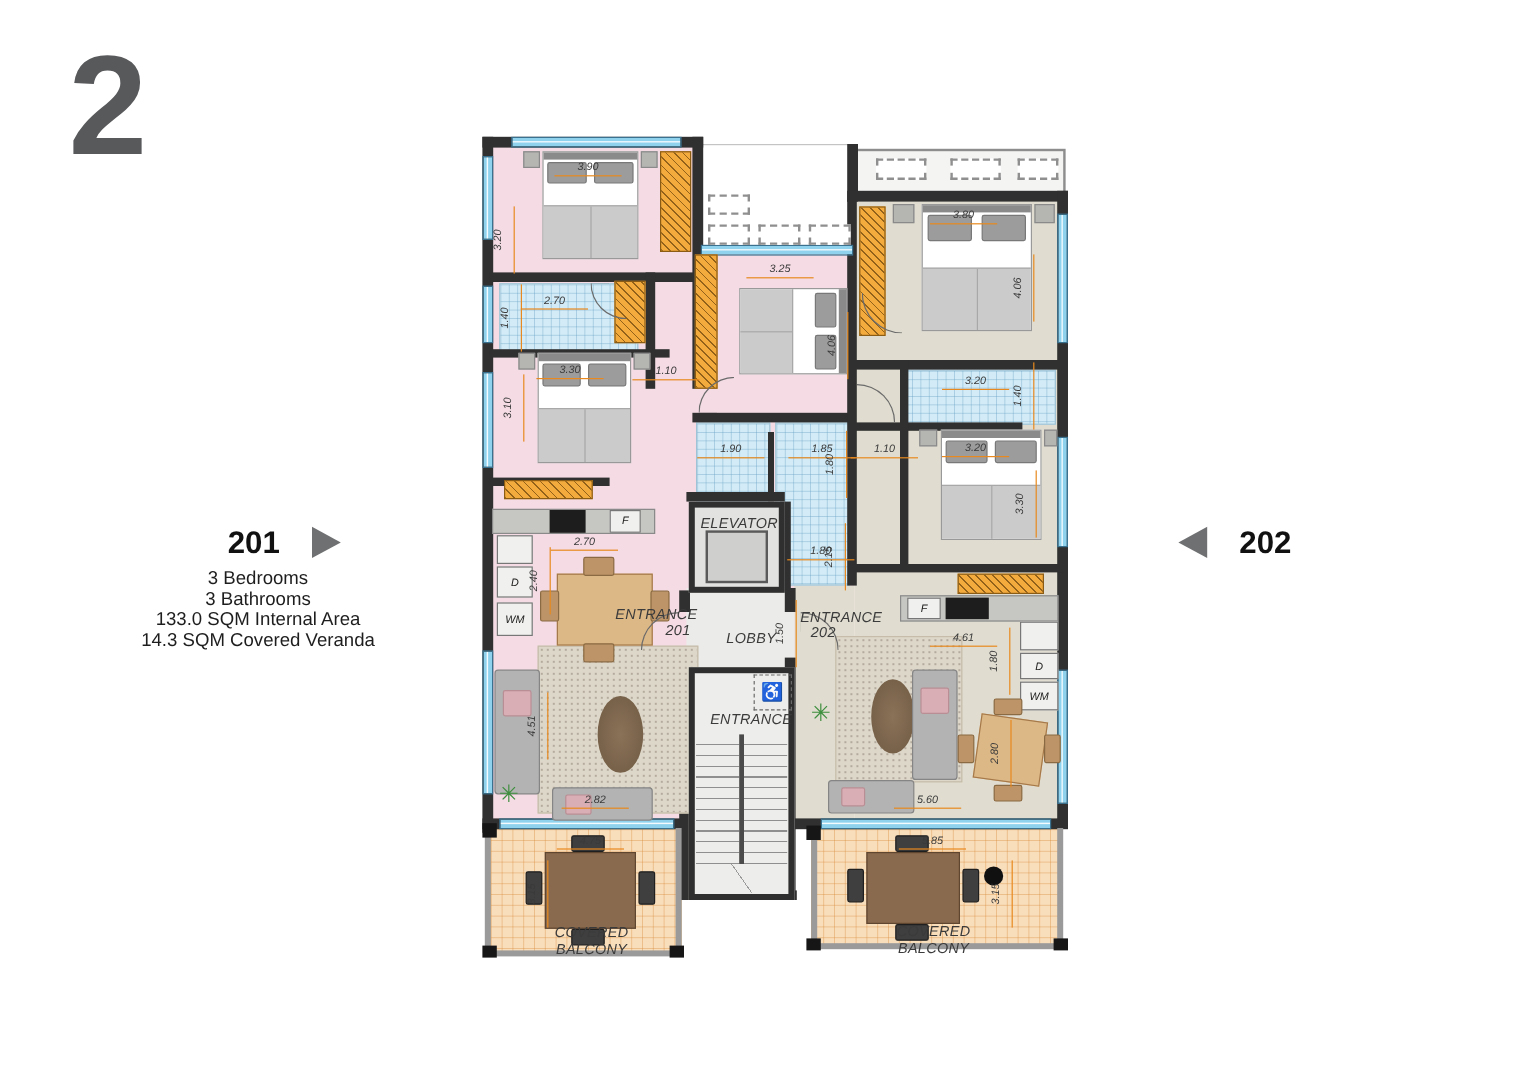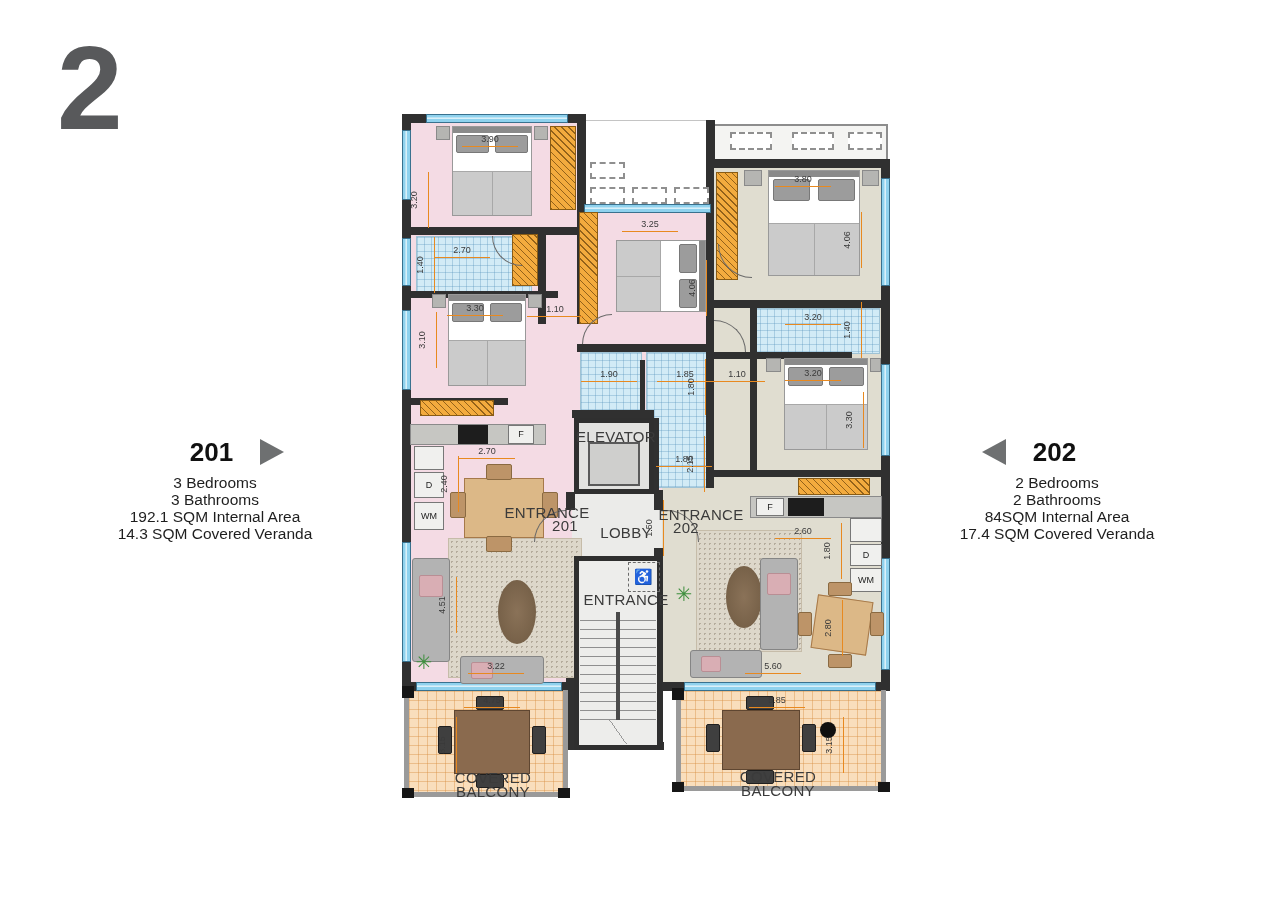--- a/index.html
+++ b/index.html
@@ -75,55 +75,49 @@
   .dot{position:absolute;background:#101010;border-radius:50%;}
   .plant{position:absolute;color:#3f8f3f;font-size:20px;transform:translate(-50%,-50%);}
   .wheelchair{position:absolute;font-size:15px;color:#222;transform:translate(-50%,-50%);}
   .wc-box{position:absolute;border:1px dashed #6a6a6a;}
   
   .dim-line{position:absolute;background:#e8891f;}
   .dim-line.h{width:56px;height:1px;}
   .dim-line.v{width:1px;height:56px;}
   .dim-label{position:absolute;font-size:9px;color:#3a3a3a;transform:translate(-50%,-100%);white-space:nowrap;}
   .dim-label.vlab{transform:translate(-110%,-50%) rotate(-90deg);}
-  .room-label{position:absolute;font-size:15px;color:#3b3b3b;letter-spacing:.3px;transform:translate(-50%,-50%);white-space:nowrap;}
+  .room-label{position:absolute;font-size:12px;color:#3b3b3b;letter-spacing:.3px;transform:translate(-50%,-50%);white-space:nowrap;}
   .appl-label{position:absolute;font-size:9px;color:#222;transform:translate(-50%,-50%);white-space:nowrap;}
 </style>
 </head>
 <body>
 
 <div id="canvas">
 
   <div id="floor-title">
     <div id="floor-num">2</div>
   </div>
 
   <div class="panel" style="left:95px;top:437px;">
     <div class="panel-head" style="transform:translateX(22px);">
       <span class="unit-num">201</span>
       <span class="tri-r"></span>
     </div>
     <div class="panel-details">
       <div>3 Bedrooms</div>
       <div>3 Bathrooms</div>
-      <div>192.1 SQM Internal Area</div>
+      <div>133.0 SQM Internal Area</div>
       <div>14.3 SQM Covered Veranda</div>
     </div>
   </div>
 
   <div class="panel" style="left:937px;top:437px;">
     <div class="panel-head" style="transform:translateX(-28px);">
       <span class="tri-l"></span>
       <span class="unit-num">202</span>
-    </div>
-    <div class="panel-details">
-      <div>2 Bedrooms</div>
-      <div>2 Bathrooms</div>
-      <div>84SQM Internal Area</div>
-      <div>17.4 SQM Covered Veranda</div>
     </div>
   </div>
 
   <div id="plan">
 
     <div class="floor-pink" style="left:8px;top:8px;width:304px;height:570px;"></div>
     <div class="floor-beige" style="left:312px;top:47px;width:176px;height:531px;"></div>
     <div class="floor-beige" style="left:262px;top:376px;width:50px;height:202px;border:none;"></div>
     <div class="notch" style="left:183px;top:8px;width:129px;height:92px;"></div>
     <div class="parapet" style="left:312px;top:12px;width:176px;height:38px;"></div>
@@ -310,21 +304,21 @@
     <div class="post" style="left:2px;top:574px;width:12px;height:12px;"></div>
     <div class="post" style="left:2px;top:676px;width:12px;height:10px;"></div>
     <div class="post" style="left:158px;top:676px;width:12px;height:10px;"></div>
     <div class="post" style="left:272px;top:576px;width:12px;height:12px;"></div>
     <div class="post" style="left:272px;top:670px;width:12px;height:10px;"></div>
     <div class="post" style="left:478px;top:670px;width:12px;height:10px;"></div>
 
     <span class="plant" style="left:24px;top:550px;">✳</span>
     <span class="plant" style="left:284px;top:482px;">✳</span>
 
-    <div id="annotations" class="abs" style="left:0;top:0;width:100%;height:100%;">
+    <div id="annotations" class="abs" style="left:0;top:0;width:100%;height:100%;font-style:italic;">
         <div class="dim-line h" style="left: 62px; top: 34px;"></div>
         <div class="dim-label" style="left: 90px; top: 32px;">3.90</div>
         <div class="dim-line v" style="left: 28px; top: 60px;"></div>
         <div class="dim-label vlab" style="left: 25px; top: 88px;">3.20</div>
         <div class="dim-line h" style="left: 34px; top: 145px;"></div>
         <div class="dim-label" style="left: 62px; top: 143px;">2.70</div>
         <div class="dim-line v" style="left: 34px; top: 125px;"></div>
         <div class="dim-label vlab" style="left: 31px; top: 153px;">1.40</div>
         <div class="dim-line h" style="left: 47px; top: 203px;"></div>
         <div class="dim-label" style="left: 75px; top: 201px;">3.30</div>
@@ -346,21 +340,21 @@
         <div class="dim-label" style="left: 284px; top: 352px;">1.80</div>
         <div class="dim-line v" style="left: 304px; top: 324px;"></div>
         <div class="dim-label vlab" style="left: 301px; top: 352px;">2.15</div>
         <div class="dim-line h" style="left: 59px; top: 346px;"></div>
         <div class="dim-label" style="left: 87px; top: 344px;">2.70</div>
         <div class="dim-line v" style="left: 58px; top: 344px;"></div>
         <div class="dim-label vlab" style="left: 55px; top: 372px;">2.40</div>
         <div class="dim-line v" style="left: 56px; top: 465px;"></div>
         <div class="dim-label vlab" style="left: 53px; top: 493px;">4.51</div>
         <div class="dim-line h" style="left: 68px; top: 561px;"></div>
-        <div class="dim-label" style="left: 96px; top: 559px;">3.22</div>
+        <div class="dim-label" style="left: 96px; top: 559px;">2.82</div>
         <div class="dim-line v" style="left: 263px; top: 388px;"></div>
         <div class="dim-label vlab" style="left: 260px; top: 416px;">1.50</div>
         <div class="dim-line h" style="left: 64px; top: 595px;"></div>
         <div class="dim-label" style="left: 92px; top: 593px;">4.75</div>
         <div class="dim-line v" style="left: 56px; top: 605px;"></div>
         <div class="dim-label vlab" style="left: 53px; top: 633px;">3.15</div>
         <div class="dim-line h" style="left: 375px; top: 74px;"></div>
         <div class="dim-label" style="left: 403px; top: 72px;">3.80</div>
         <div class="dim-line v" style="left: 461px; top: 100px;"></div>
         <div class="dim-label vlab" style="left: 458px; top: 128px;">4.06</div>
@@ -368,21 +362,21 @@
         <div class="dim-label" style="left: 413px; top: 210px;">3.20</div>
         <div class="dim-line v" style="left: 461px; top: 190px;"></div>
         <div class="dim-label vlab" style="left: 458px; top: 218px;">1.40</div>
         <div class="dim-line h" style="left: 385px; top: 268px;"></div>
         <div class="dim-label" style="left: 413px; top: 266px;">3.20</div>
         <div class="dim-line v" style="left: 463px; top: 280px;"></div>
         <div class="dim-label vlab" style="left: 460px; top: 308px;">3.30</div>
         <div class="dim-line h" style="left: 309px; top: 269px;"></div>
         <div class="dim-label" style="left: 337px; top: 267px;">1.10</div>
         <div class="dim-line h" style="left: 375px; top: 426px;"></div>
-        <div class="dim-label" style="left: 403px; top: 424px;">2.60</div>
+        <div class="dim-label" style="left: 403px; top: 424px;">4.61</div>
         <div class="dim-line v" style="left: 441px; top: 411px;"></div>
         <div class="dim-label vlab" style="left: 438px; top: 439px;">1.80</div>
         <div class="dim-line v" style="left: 442px; top: 488px;"></div>
         <div class="dim-label vlab" style="left: 439px; top: 516px;">2.80</div>
         <div class="dim-line h" style="left: 345px; top: 561px;"></div>
         <div class="dim-label" style="left: 373px; top: 559px;">5.60</div>
         <div class="dim-line h" style="left: 349px; top: 595px;"></div>
         <div class="dim-label" style="left: 377px; top: 593px;">5.85</div>
         <div class="dim-line v" style="left: 443px; top: 605px;"></div>
         <div class="dim-label vlab" style="left: 440px; top: 633px;">3.15</div>

